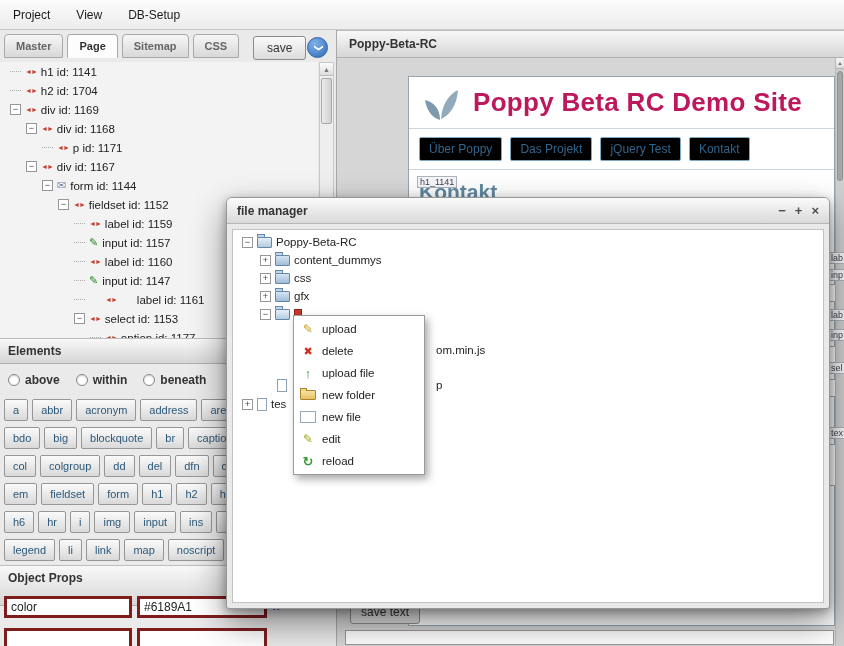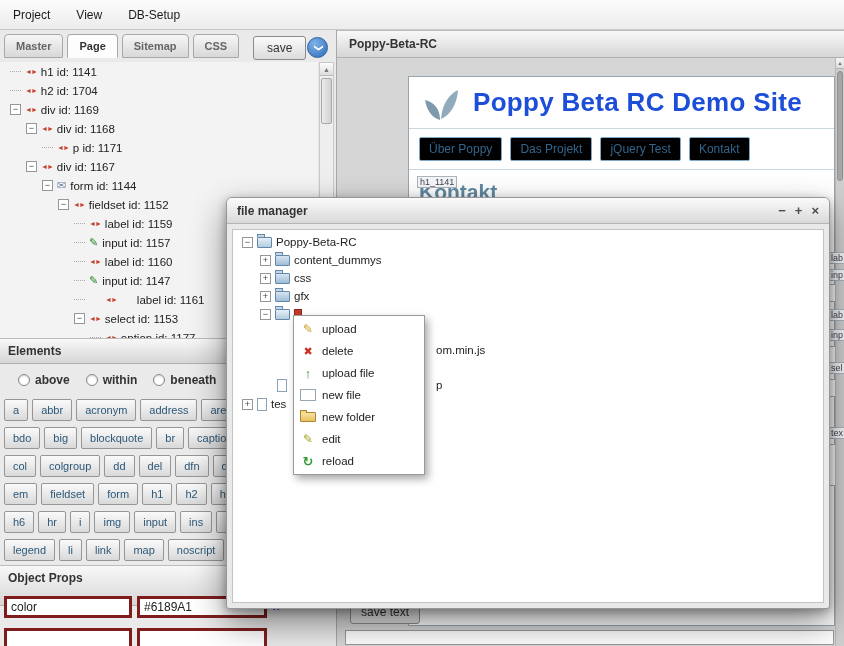--- a/index.html
+++ b/index.html
@@ -27,21 +27,21 @@
   .i-mail{color:#6f87a8;font-size:11px}
   .i-pencil{color:#2e8b2e;font-size:11px}
 
   #tree-scrollbar{position:absolute;left:319px;top:32px;width:15px;height:276px;background:#eee;border:1px solid #c8c8c8}
   .sbbtn{position:absolute;left:0;right:0;height:13px;background:linear-gradient(#fcfcfc,#ddd);border-bottom:1px solid #bbb;text-align:center;font-size:7px;line-height:13px;color:#777;cursor:pointer}
   .sbbtn.bottom{bottom:0;border-top:1px solid #bbb;border-bottom:none}
   .sbthumb{position:absolute;left:1px;right:1px;top:15px;height:46px;background:linear-gradient(90deg,#ececec,#d0d0d0);border:1px solid #a8a8a8;border-radius:2px;cursor:pointer}
 
   .hbar{height:26px;background:linear-gradient(#f8f8f8,#d6d6d6);border-top:1px solid #bcbcbc;border-bottom:1px solid #b0b0b0;font-size:12px;font-weight:bold;color:#333;line-height:25px;padding-left:8px}
   #elements-header{position:absolute;top:308px;left:0;right:0}
-  #position-radios{position:absolute;top:338px;left:18px;display:flex;gap:16px;align-items:center;height:24px}
+  #position-radios{position:absolute;top:338px;left:8px;display:flex;gap:16px;align-items:center;height:24px}
   .rwrap{display:flex;align-items:center;gap:5px;cursor:pointer}
   .radio{width:12px;height:12px;border:1px solid #868686;border-radius:50%;background:#fff;box-shadow:inset 0 1px 2px rgba(0,0,0,.18)}
   .rtext{font-size:12px;font-weight:bold;color:#333}
   #element-buttons{position:absolute;top:366px;left:2px;width:318px}
   .brow{white-space:nowrap}
   .ebtn{margin:3px 2px;padding:4px 8px;background:linear-gradient(#fafafa,#d9d9d9);border:1px solid #969696;border-radius:2px;font-size:11px;color:#2c5878;font-family:inherit;cursor:pointer}
   #elements-sb-thumb{position:absolute;left:305px;top:498px;width:14px;height:20px;background:linear-gradient(90deg,#ececec,#d0d0d0);border:1px solid #a8a8a8;border-radius:2px;cursor:pointer}
   #elements-sb-btn{position:absolute;left:305px;top:520px;width:14px;height:14px;background:linear-gradient(#fcfcfc,#ddd);border:1px solid #aaa;font-size:7px;text-align:center;line-height:13px;color:#777;cursor:pointer}
   #props-header{position:absolute;top:535px;left:0;right:0;height:41px;line-height:24px}
   .pinput{position:absolute;height:22px;border:3px solid #7f1d1d;background:#fff;font-size:12px;padding:2px 4px;color:#222;font-family:inherit}
@@ -229,21 +229,21 @@
 
   <div id="right-panel">
     <div id="right-header" class="hbar">Poppy-Beta-RC</div>
 
     <div id="preview">
       <div class="pv-head">
         <svg viewBox="0 0 40 40" width="40" height="40">
           <path d="M19 37 C19 26 13 19 4 17 C6 29 12 35 19 37 Z" fill="#7e99ab"></path>
           <path d="M20 36 C21 22 27 12 37 7 C36 22 29 32 20 36 Z" fill="#92abbc"></path>
         </svg>
-        <div class="pv-title" style="color: #1d4ed8;">Poppy Beta RC Demo Site</div>
+        <div class="pv-title" style="color: #be185d;">Poppy Beta RC Demo Site</div>
       </div>
       <div id="preview-nav">
           <div class="navbtn">Über Poppy</div>
           <div class="navbtn">Das Projekt</div>
           <div class="navbtn">jQuery Test</div>
           <div class="navbtn">Kontakt</div>
         </div>
       <span class="h1tag">h1_1141</span>
       <div class="h1text" style="color: rgb(97, 137, 161);">Kontakt</div>
       <div class="fsliver" style="top:207px;height:18px"></div>
@@ -338,28 +338,28 @@
           </div>
           <div class="cmitem">
             <span class="micon mi-delete">✖</span>
             <span class="mlabel">delete</span>
           </div>
           <div class="cmitem">
             <span class="micon mi-upload">↑</span>
             <span class="mlabel">upload file</span>
           </div>
           <div class="cmitem">
+            <span class="micon mi-newfolder minifold"></span>
+            <span class="mlabel">new folder</span>
+          </div>
+          <div class="cmitem">
             <span class="micon mi-newfile minifile"></span>
             <span class="mlabel">new file</span>
           </div>
           <div class="cmitem">
-            <span class="micon mi-newfolder minifold"></span>
-            <span class="mlabel">new folder</span>
-          </div>
-          <div class="cmitem">
             <span class="micon mi-edit">✎</span>
             <span class="mlabel">edit</span>
           </div>
           <div class="cmitem">
             <span class="micon mi-reload">↻</span>
             <span class="mlabel">reload</span>
           </div>
         </div>
     </div>
   </div>

